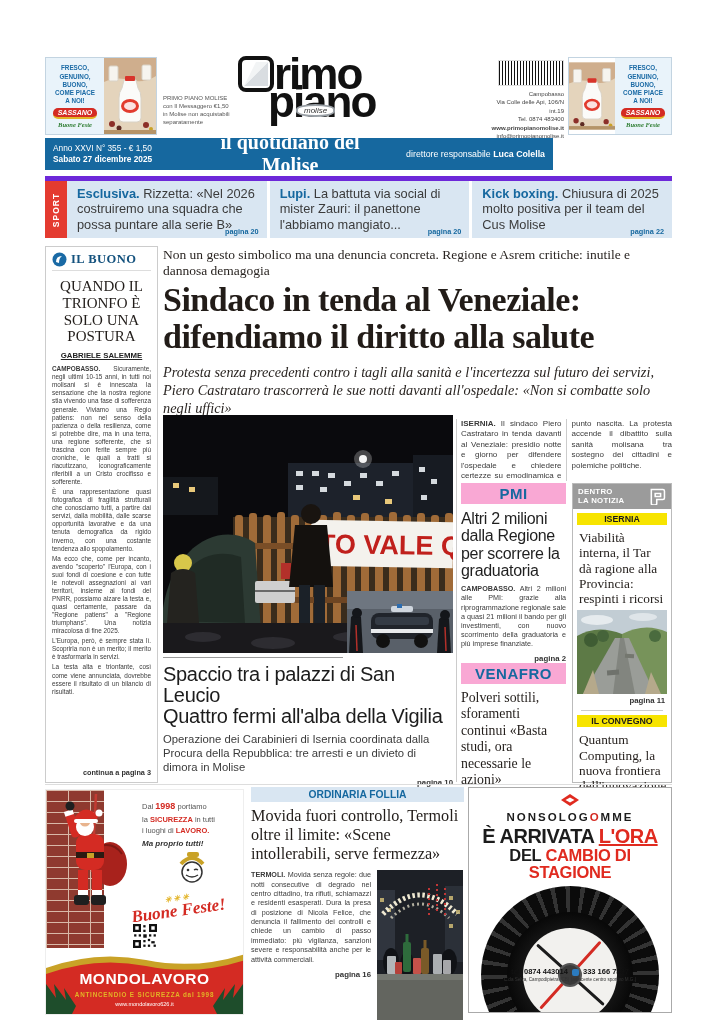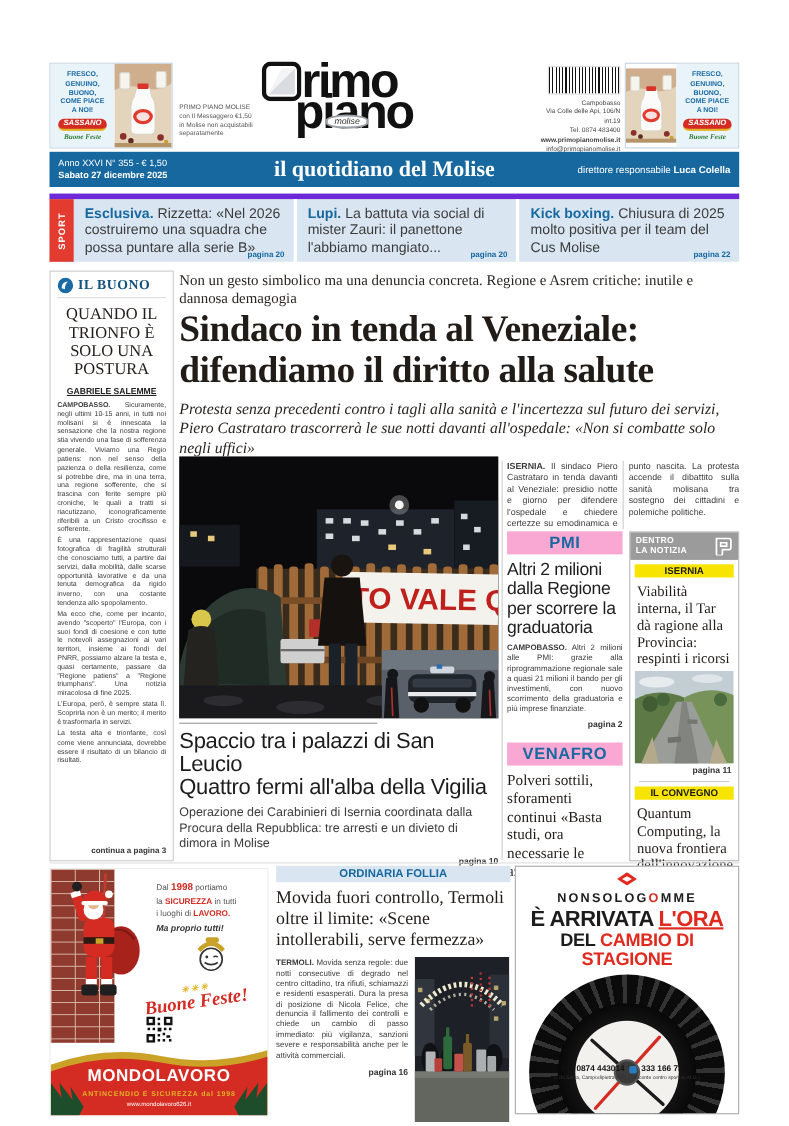--- a/index.html
+++ b/index.html
@@ -198,21 +198,21 @@
       <span class="sas-line">FRESCO,</span>
       <span class="sas-line">GENUINO,</span>
       <span class="sas-line">BUONO,</span>
       <span class="sas-line">COME PIACE</span>
       <span class="sas-line">A NOI!</span>
       <span class="sas-pill">SASSANO</span>
       <span class="sas-greet">Buone Feste</span>
     </div>
   </div>
 
-  <div class="abs blue-bar" style="left:45px; top:138px; width:627px;">
+  <div class="abs blue-bar" style="left:45px; top:138px; width:508px;">
     <div class="edition">
       <div>Anno XXVI N° 355 - € 1,50</div>
       <div class="b">Sabato 27 dicembre 2025</div>
     </div>
     <div class="tagline">il quotidiano del Molise</div>
     <div class="director">
       <span>direttore responsabile</span>
       <span class="b">Luca Colella</span>
     </div>
   </div>
@@ -368,21 +368,21 @@
     <div class="pageref" style="margin-top:6px;">pagina 10</div>
   </div>
 
   <div class="abs" style="left:461px; top:483px; width:105px;">
     <div class="label-bar">PMI</div>
     <div class="pmi-head">Altri 2 milioni dalla Regione per scorrere la graduatoria</div>
     <div class="pmi-body">
       <span class="lead">CAMPOBASSO.</span><span> Altri 2 milioni alle PMI: grazie alla riprogrammazione regionale sale a quasi 21 milioni il bando per gli investimenti, con nuovo scorrimento della graduatoria e più imprese finanziate.</span>
     </div>
     <div class="pageref" style="margin-top:5px;">pagina 2</div>
-    <div class="label-bar" style="margin-top:12px;">VENAFRO</div>
+    <div class="label-bar" style="">VENAFRO</div>
     <div class="venafro-head">Polveri sottili, sforamenti continui «Basta studi, ora necessarie le azioni»</div>
     <div class="pageref">pagina 14</div>
   </div>
 
   <div class="abs dentro" style="left:572px; top:483px; width:100px; height:300px;">
     <div class="dentro-head">
       <div class="t">
         <div>DENTRO</div>
         <div>LA NOTIZIA</div>
       </div>

